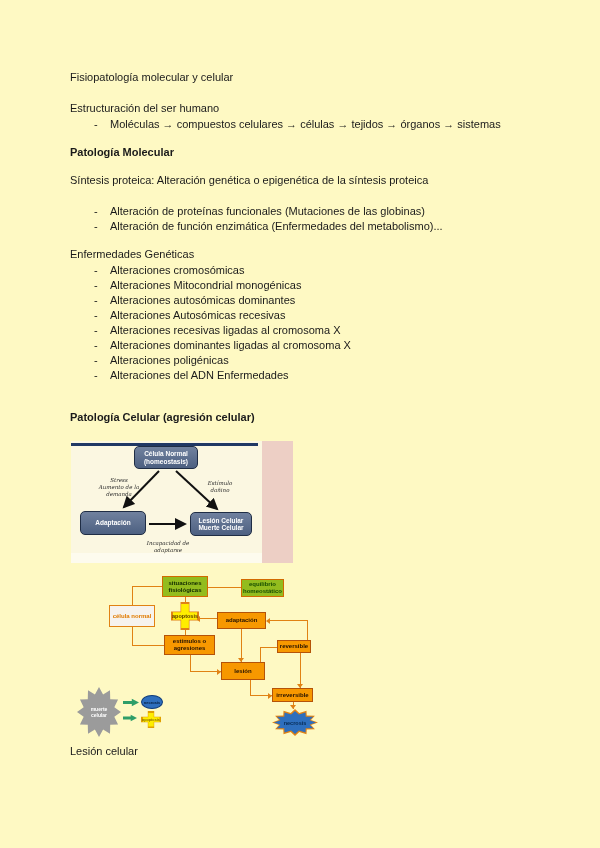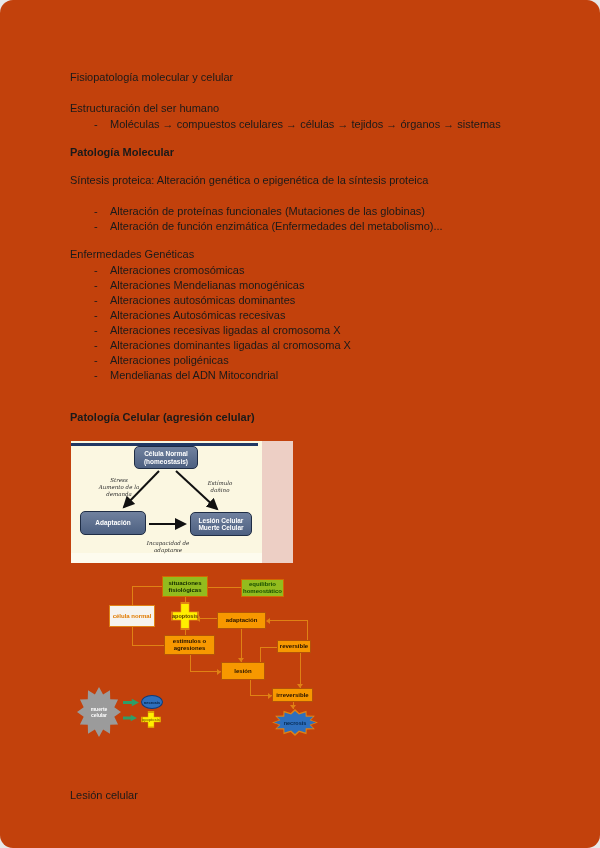--- a/index.html
+++ b/index.html
@@ -1,20 +1,19 @@
 <!DOCTYPE html>
 <html><head>
 <meta charset="utf-8">
 <style>
   html,body{margin:0;padding:0;background:#e8e8e8;}
   #page{
-    position:relative;width:600px;height:848px;background:#c2410c;
+    position:relative;width:600px;height:848px;background:#fef9c3;
     font-family:"Liberation Sans",sans-serif;color:#1a1a1a;overflow:hidden;
     margin:0 auto;
-    border-radius:13px;
   }
   .trow{position:absolute;left:70px;font-size:11px;line-height:14px;white-space:nowrap;}
   .bold{font-weight:700;}
   .li-row{left:110px;}
   .li-row::before{content:"-";position:absolute;left:-16px;}
   
   #diagram1{position:absolute;left:71px;top:441px;width:222px;height:122px;}
   #d1-slide{position:absolute;left:0;top:0;width:191px;height:122px;background:#fbf7e1;}
   #d1-topline{position:absolute;left:0;top:2px;width:187px;height:3px;background:#203864;}
   #d1-bottomband{position:absolute;left:0;top:112px;width:191px;height:10px;background:#fdfbee;}
@@ -57,27 +56,27 @@
   <div class="trow" style="top:101px">Estructuración del ser humano</div>
 
   <div class="trow bold" style="top:145px">Patología Molecular</div>
 
   <div class="trow" style="top:173px">Síntesis proteica: Alteración genética o epigenética de la síntesis proteica</div>
   <div class="trow li-row" style="top:219px">Alteración de función enzimática (Enfermedades del metabolismo)...</div>
   <div class="trow li-row" style="top:204px">Alteración de proteínas funcionales (Mutaciones de las globinas)</div>
 
   <div class="trow" style="top:247px">Enfermedades Genéticas</div>
   <div class="trow li-row" style="top:263px">Alteraciones cromosómicas</div>
-  <div class="trow li-row" style="top:278px">Alteraciones Mendelianas monogénicas</div>
+  <div class="trow li-row" style="top:278px">Alteraciones Mitocondrial monogénicas</div>
   <div class="trow li-row" style="top:293px">Alteraciones autosómicas dominantes</div>
   <div class="trow li-row" style="top:308px">Alteraciones Autosómicas recesivas</div>
   <div class="trow li-row" style="top:323px">Alteraciones recesivas ligadas al cromosoma X</div>
   <div class="trow li-row" style="top:338px">Alteraciones dominantes ligadas al cromosoma X</div>
   <div class="trow li-row" style="top:353px">Alteraciones poligénicas</div>
-  <div class="trow li-row" style="top:368px">Mendelianas del ADN Mitocondrial</div>
+  <div class="trow li-row" style="top:368px">Alteraciones del ADN Enfermedades</div>
 
   <div class="trow bold" style="top:410px">Patología Celular (agresión celular)</div>
 
   <div id="diagram1">
     <div id="d1-slide">
       <div id="d1-topline"></div>
       <div id="d1-bottomband"></div>
 
       <svg width="191" height="122" style="position:absolute;left:0;top:0">
         <defs>
@@ -158,15 +157,15 @@
       <div class="shape-label" style="font-size:4px;color:#041f3f">necrosis</div>
     </div>
 
     <div class="blockarrow" style="left:63px;top:142px;width:14px;height:8px"></div>
     <div class="cross" style="position:absolute;left:81px;top:139px;width:20px;height:17px;background:#e0a000">
       <div class="cross" style="position:absolute;inset:1.5px;background:#ffee00"></div>
       <div class="shape-label" style="font-size:3.8px;color:#8a6d00">apoptosis</div>
     </div>
   </div>
 
-  <div class="trow" style="top:788px">Lesión celular</div>
+  <div class="trow" style="top:744px">Lesión celular</div>
 
 </div>
 
 </body></html>

